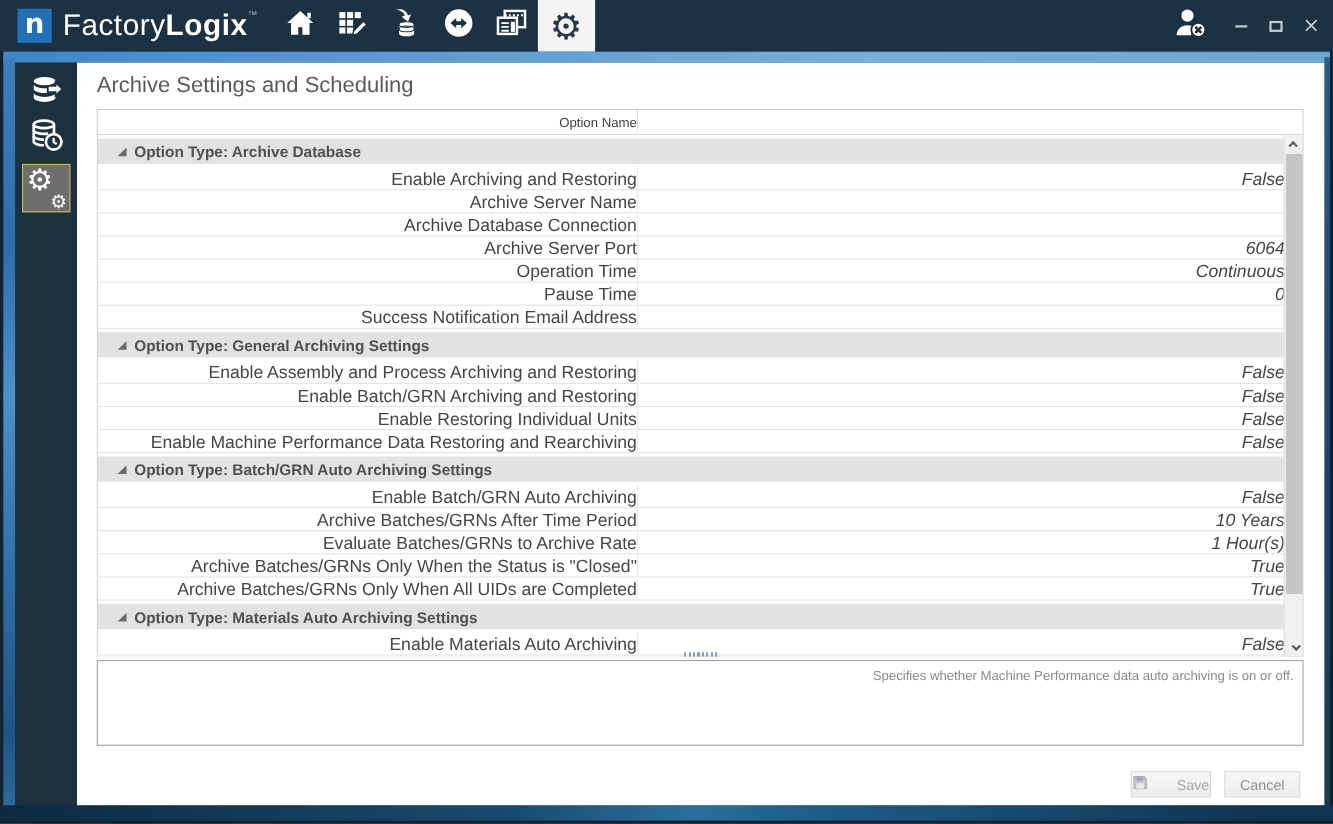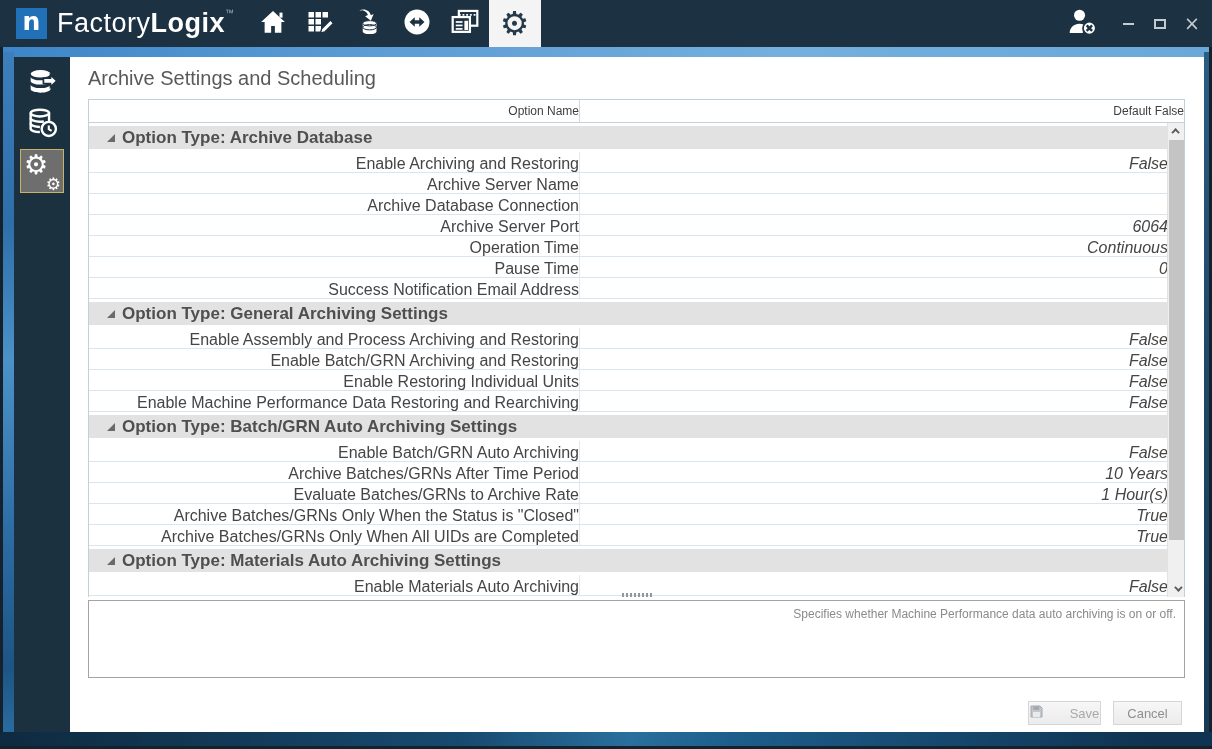--- a/index.html
+++ b/index.html
@@ -42,29 +42,29 @@
   .side-btn.selected { height:44px; background:#6e6e6e; border:1px solid #c8b263; margin-top:4px; }
   .gears-wrap { position:relative; width:32px; height:32px; }
   .gears-wrap .g1 { position:absolute; left:-2px; top:-6px; font-size:27px; color:#fff; font-family:"DejaVu Sans", sans-serif; }
   .gears-wrap .g2 { position:absolute; right:-3px; bottom:-7px; font-size:17px; color:#fff; font-family:"DejaVu Sans", sans-serif; }
 
   
   .content { position:absolute; left:70px; top:57px; width:1134px; height:675px; background:#fff;text-align:right; }
   .page-title { position:absolute; left:18px; top:10px; font-size:20px; font-weight:400; color:#595959; }
 
   .grid { position:absolute; left:18px; top:42px; width:1097px; height:498px; border:1px solid #c3cfd9; }
-  .grid-header { display:flex; height:23px; border-bottom:1px solid #c3cfd9; background:#fff; }
+  .grid-header { display:flex; height:23px; border-bottom:1px solid #c3cfd9; background:#fff;flex-direction:column; }
   .grid-header .hcell { font-size:12px; color:#3f3f3f; padding:4px 0 0 6px; }
   .grid-header .h-name { width:491px; border-right:1px solid #d0d8e0; }
   .grid-header .h-value { flex:1; }
   .grid-viewport { position:absolute; left:0; top:23px; width:1079px; height:474px; overflow:hidden; background:#fff; }
 
   .group-row { display:flex; align-items:center; height:23px; margin:3px 0; background:#e2e2e2; padding-left:18px; }
   .tri { width:0; height:0; border-left:8px solid transparent; border-bottom:8px solid #6a6a6a; margin-right:7px; }
-  .glabel { font-size:17px; font-weight:bold; color:#4f4f4f; }
+  .glabel { font-size:14px; font-weight:bold; color:#4f4f4f; }
   .opt-row { display:flex; height:21px; border-bottom:1px solid #dbe5ee; }
   .cell { font-size:16px; color:#454545; padding-top:3px; overflow:hidden; white-space:nowrap; }
   .cell.name { width:491px; padding-left:32px; border-right:1px solid #e4e9ee; }
   .cell.value { flex:1; padding-left:6px;font-style:italic; }
 
   
   .vscroll { position:absolute; right:0; top:23px; width:17px; height:474px; background:#f0f0f0; border-left:1px solid #e2e2e2; }
   .sb-btn { position:absolute; left:0; width:17px; height:16px; display:flex; align-items:center; justify-content:center; }
   .sb-up { top:0; } .sb-down { bottom:0; }
   .chev { width:6px; height:6px; border-left:2px solid #5b5b5b; border-top:2px solid #5b5b5b; }

